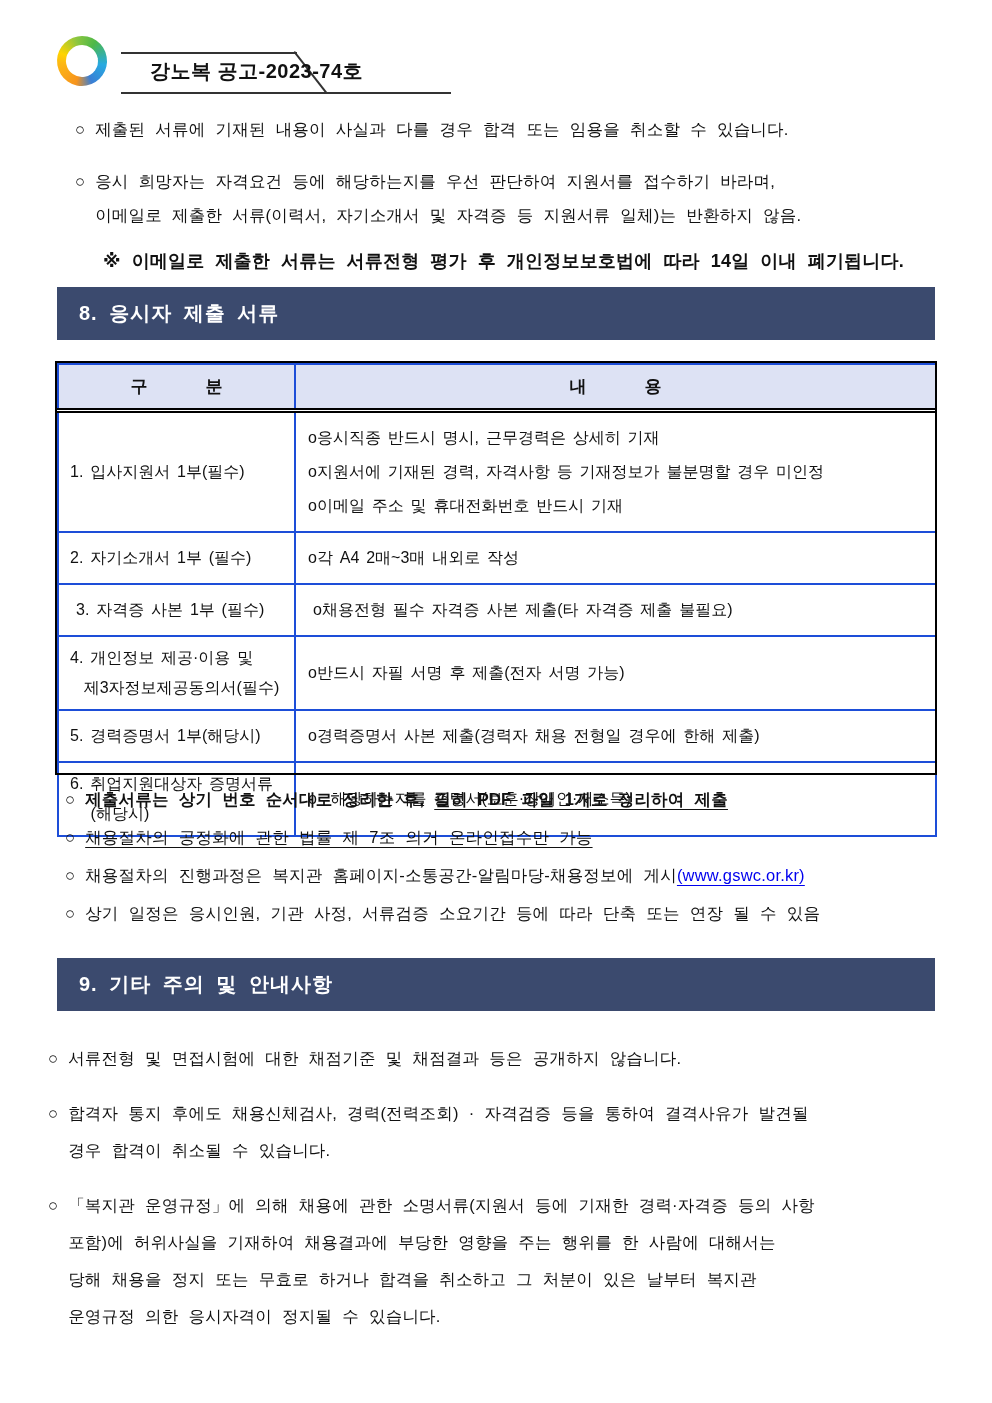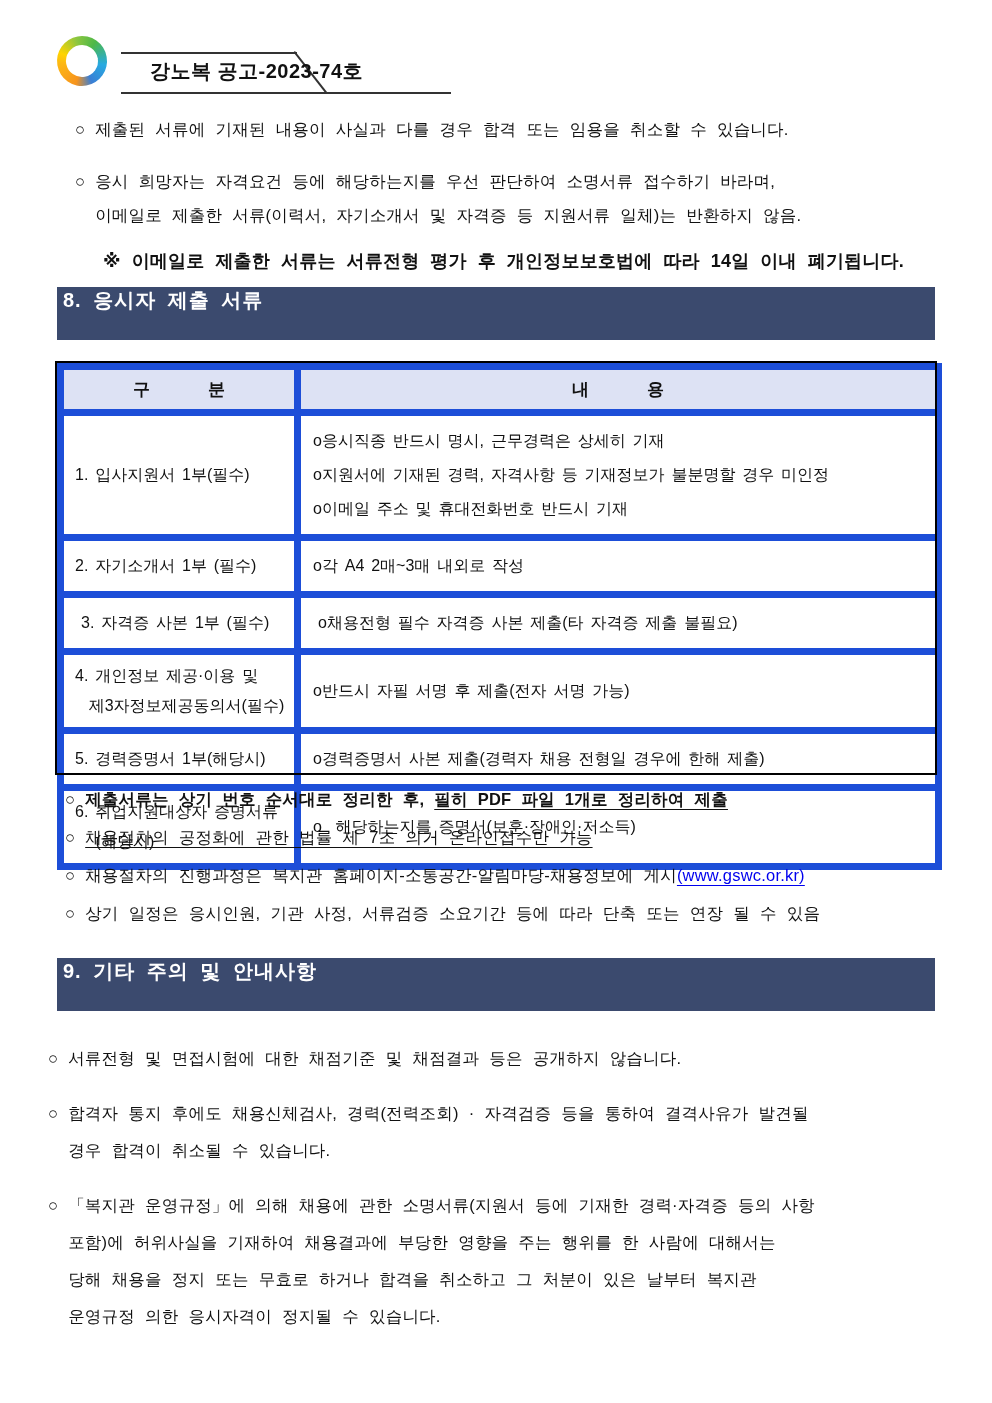--- a/index.html
+++ b/index.html
@@ -48,37 +48,37 @@
 
   
   .intro { position: absolute; left: 75px; top: 112px; width: 860px; }
   .intro .bullet-row { margin-bottom: 18px; }
   .note-line { margin-left: 28px; font-weight: bold; font-size: 18px; line-height: 30px;
                word-spacing: 0.32em; margin-top: 14px; }
 
   
   .section-bar {
     position: absolute; left: 57px; width: 878px; height: 53px;
-    display: flex; align-items: flex-start;
+    display: flex; align-items: center;
     color: #ffffff; font-size: 20px; font-weight: bold;
-    padding-left: 6px; letter-spacing: 1px; word-spacing: 0.25em;
+    padding-left: 22px; letter-spacing: 1px; word-spacing: 0.25em;
   }
   #section8-bar { top: 287px; }
   #section9-bar { top: 958px; }
 
   
   .doc-table {
     position: absolute; top: 363px; left: 57px; width: 878px;
     border-collapse: collapse; table-layout: fixed;
     font-size: 16px; color: #111;
   }
   .doc-table col.c1 { width: 237px; }
   .doc-table col.c2 { width: 641px; }
   .doc-table th, .doc-table td {
-    border: 7px solid #1d4ed8;
+    border: 2px solid #1d4ed8;
     vertical-align: middle;
     word-spacing: 0.15em;
   }
   .doc-table thead th {
     height: 46px; font-weight: bold; text-align: center;
     border-bottom: 5px double #000;
     white-space: pre; font-size: 17px;
   }
   .doc-table td.label-cell { padding: 6px 6px 6px 11px; line-height: 30px; }
   .doc-table td.content-cell { padding: 8px 8px 8px 12px; line-height: 34px; }
@@ -119,21 +119,21 @@
   </div>
 
   <div class="intro body-text">
     <div class="bullet-row">
       <span class="bullet-marker">○</span>
       <span>제출된 서류에 기재된 내용이 사실과 다를 경우 합격 또는 임용을 취소할 수 있습니다.</span>
     </div>
     <div class="bullet-row" style="margin-bottom:0;">
       <span class="bullet-marker">○</span>
       <span>
-        <span>응시 희망자는 자격요건 등에 해당하는지를 우선 판단하여 소명서류 접수하기 바라며,</span><br>
+        <span>응시 희망자는 자격요건 등에 해당하는지를 우선 판단하여 지원서를 접수하기 바라며,</span><br>
         <span>이메일로 제출한 서류(이력서, 자기소개서 및 자격증 등 지원서류 일체)는 반환하지 않음.</span>
       </span>
     </div>
     <div class="note-line">※ 이메일로 제출한 서류는 서류전형 평가 후 개인정보보호법에 따라 14일 이내 폐기됩니다.</div>
   </div>
 
   <div class="section-bar" id="section8-bar" style="background: rgb(59, 74, 110);">
     <span>8. 응시자 제출 서류</span>
   </div>
 

